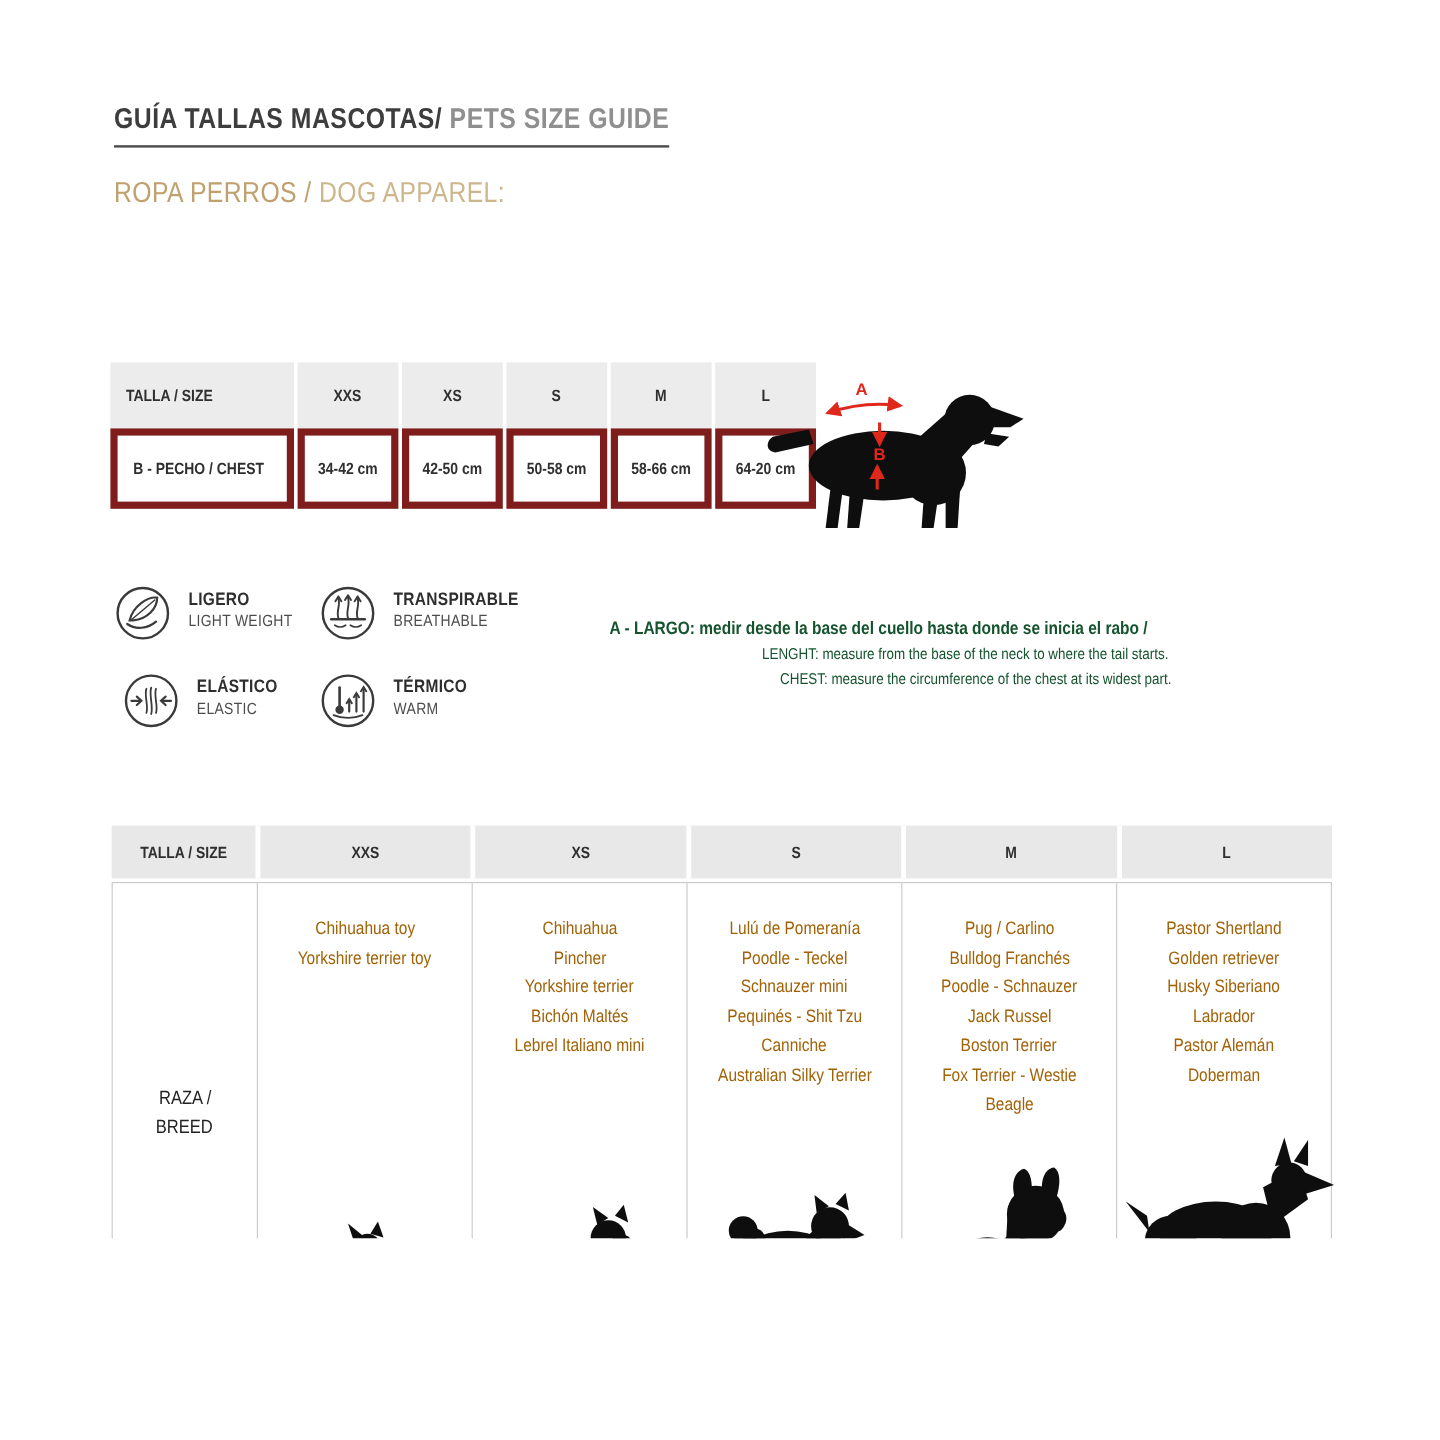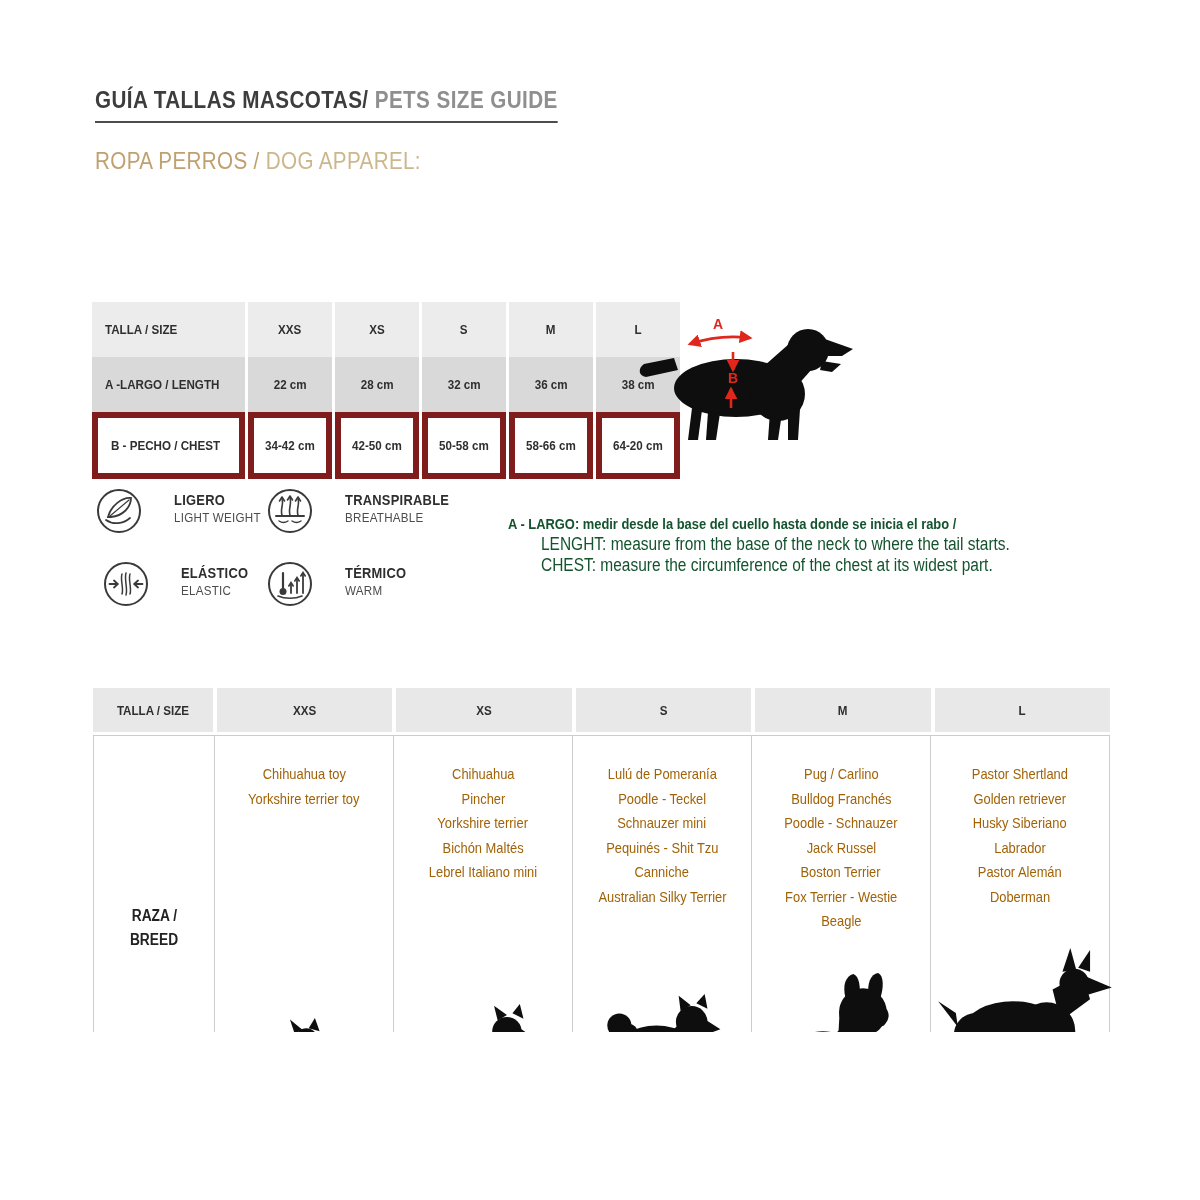--- a/index.html
+++ b/index.html
@@ -31,41 +31,41 @@
   .size-table td.c0{width:118px;text-align:left;padding-left:13px;}
   .size-table td.cv{width:70px;}
   .size-table tr.st-head td{background:#ececec;}
   .size-table tr.st-a td{background:#d9d9d9;}
   .size-table tr.st-b td{background:#fff;border:6px solid #7f1d1d;}
 
   
   .diagram{position:absolute;left:636px;top:312px;width:232px;height:134px;}
 
   
-  .feat{position:absolute;display:flex;gap:31px;align-items:flex-start;}
+  .feat{position:absolute;display:flex;gap:14px;align-items:flex-start;}
   .feat .txt{padding-top:4px;line-height:1.25;}
   .feat .lbl{font-size:15px;font-weight:700;color:#2e2e2e;letter-spacing:.3px;}
   .feat .sub{font-size:13.5px;font-weight:400;color:#4c4c4c;letter-spacing:.3px;}
   .feat svg{display:block;}
 
   
   .notes{position:absolute;left:508px;top:513px;color:#14532d;line-height:21px;}
   .notes .nes{font-size:15px;font-weight:700;}
-  .notes .nen{font-size:18px;font-weight:400;padding-left:33px;}
+  .notes .nen{font-size:13px;font-weight:400;padding-left:33px;text-align:right;}
 
   
   .breed-table{position:absolute;left:93px;top:688px;width:1017px;}
   .bt-head{display:flex;height:44px;}
   .bh{flex:1;background:#e8e8e8;border-left:4px solid #fff;display:flex;align-items:center;justify-content:center;
       font-size:13.5px;font-weight:700;color:#2f2f2f;box-sizing:border-box;}
   .bh.c0{flex:0 0 120px;border-left:none;}
   .bt-body{display:flex;height:374px;border:1px solid #ccc;margin-top:3px;box-sizing:content-box;}
   .bc{flex:1;border-left:1px solid #ccc;position:relative;padding-top:26px;box-sizing:border-box;text-align:center;}
   .bc.c0{flex:0 0 120px;border-left:none;display:flex;align-items:center;justify-content:center;padding-top:0;}
-  .raza{font-size:16px;font-weight:700;line-height:1.5;color:#222;margin-top:10px;}
+  .raza{font-size:16px;font-weight:400;line-height:1.5;color:#222;margin-top:10px;}
   .bl{font-size:15px;line-height:24.5px;color:#a16207;}
   .dog{position:absolute;bottom:14px;left:50%;transform:translateX(-50%);}
   .dog svg{display:block;}
 </style>
 </head>
 <body>
 
 <div class="page">
 
   <div class="hdr">
@@ -76,28 +76,20 @@
 
   <table class="size-table">
     <tbody>
         <tr class="st-head">
       <td class="c0"><span class="cd">TALLA /  SIZE</span></td>
       <td class="cv"><span class="cdc">XXS</span></td>
       <td class="cv"><span class="cdc">XS</span></td>
       <td class="cv"><span class="cdc">S</span></td>
       <td class="cv"><span class="cdc">M</span></td>
       <td class="cv"><span class="cdc">L</span></td>
-    </tr>
-    <tr class="st-a">
-      <td class="c0"><span class="cd">A -LARGO / LENGTH</span></td>
-      <td class="cv"><span class="cdc">22 cm</span></td>
-      <td class="cv"><span class="cdc">28 cm</span></td>
-      <td class="cv"><span class="cdc">32 cm</span></td>
-      <td class="cv"><span class="cdc">36 cm</span></td>
-      <td class="cv"><span class="cdc">38 cm</span></td>
     </tr>
     <tr class="st-b">
       <td class="c0"><span class="cd">B - PECHO / CHEST</span></td>
       <td class="cv"><span class="cdc">34-42 cm</span></td>
       <td class="cv"><span class="cdc">42-50 cm</span></td>
       <td class="cv"><span class="cdc">50-58 cm</span></td>
       <td class="cv"><span class="cdc">58-66 cm</span></td>
       <td class="cv"><span class="cdc">64-20 cm</span></td>
     </tr>
   </tbody>

